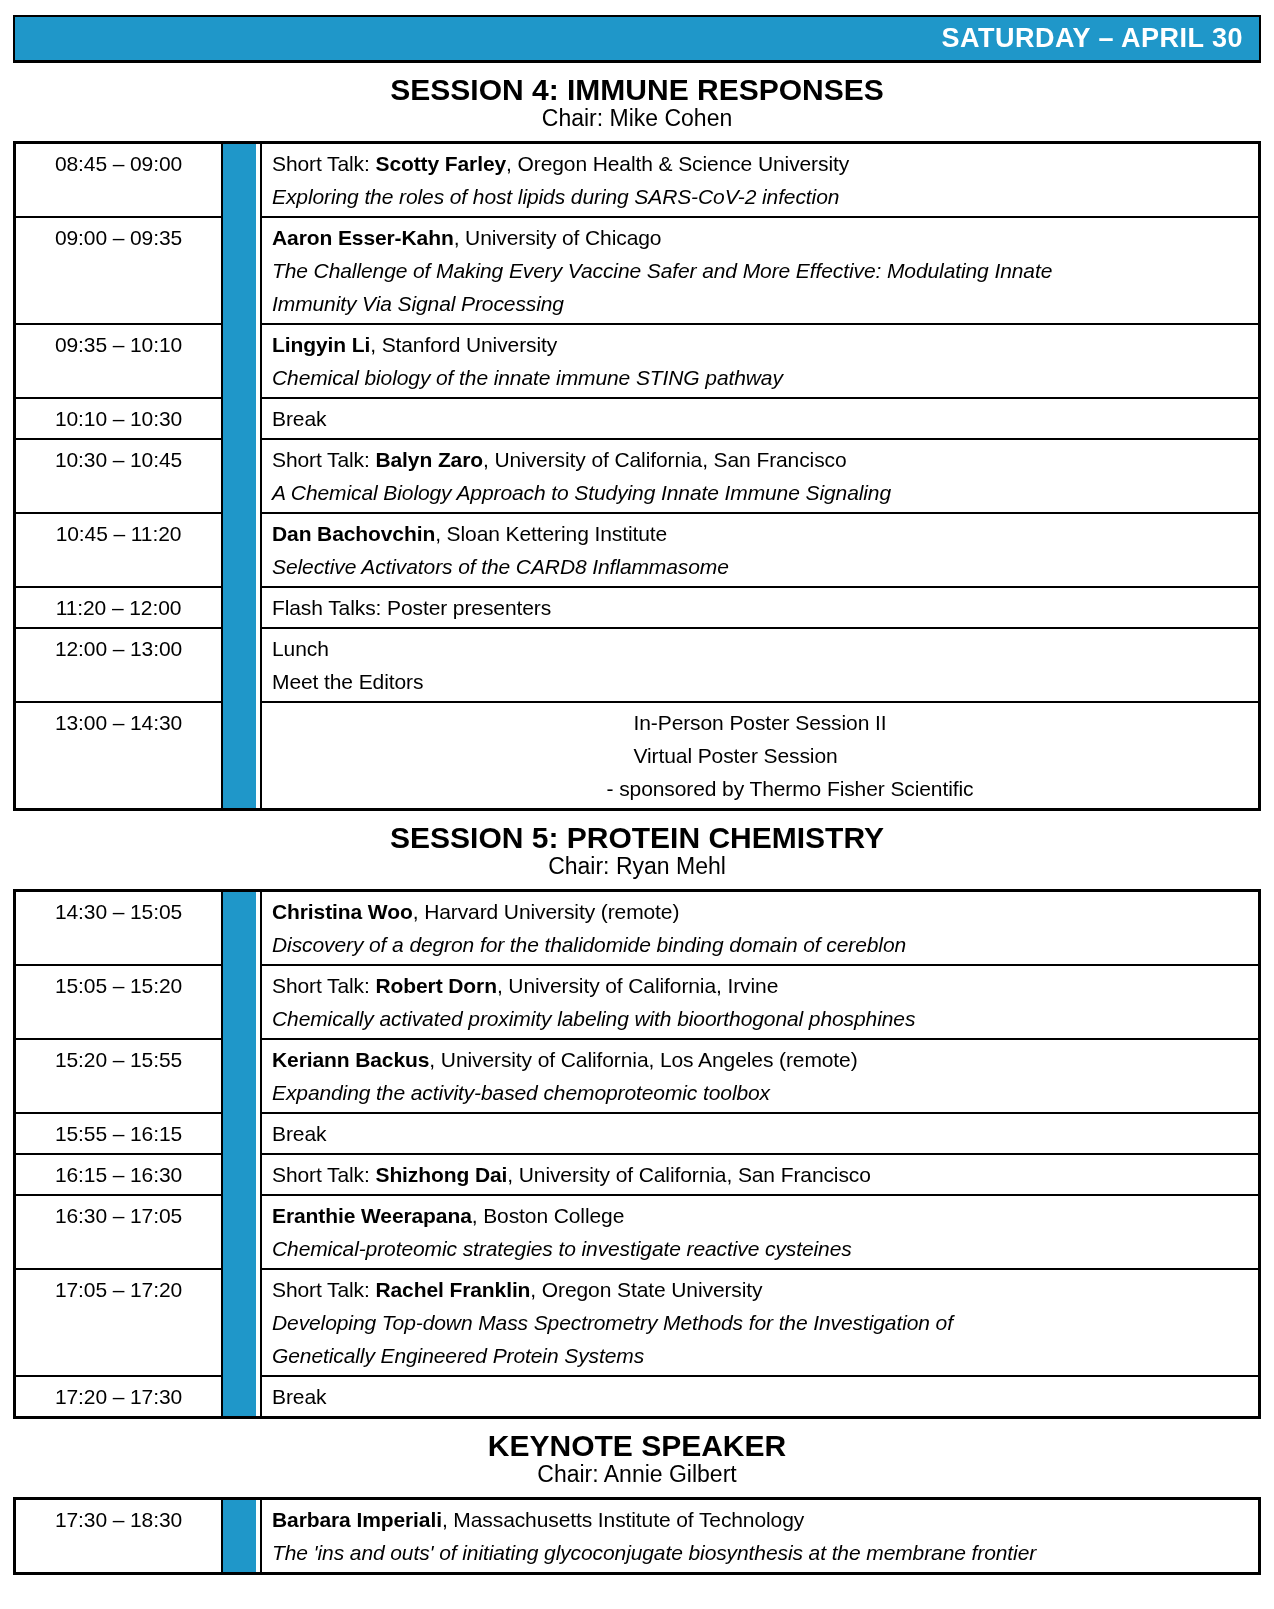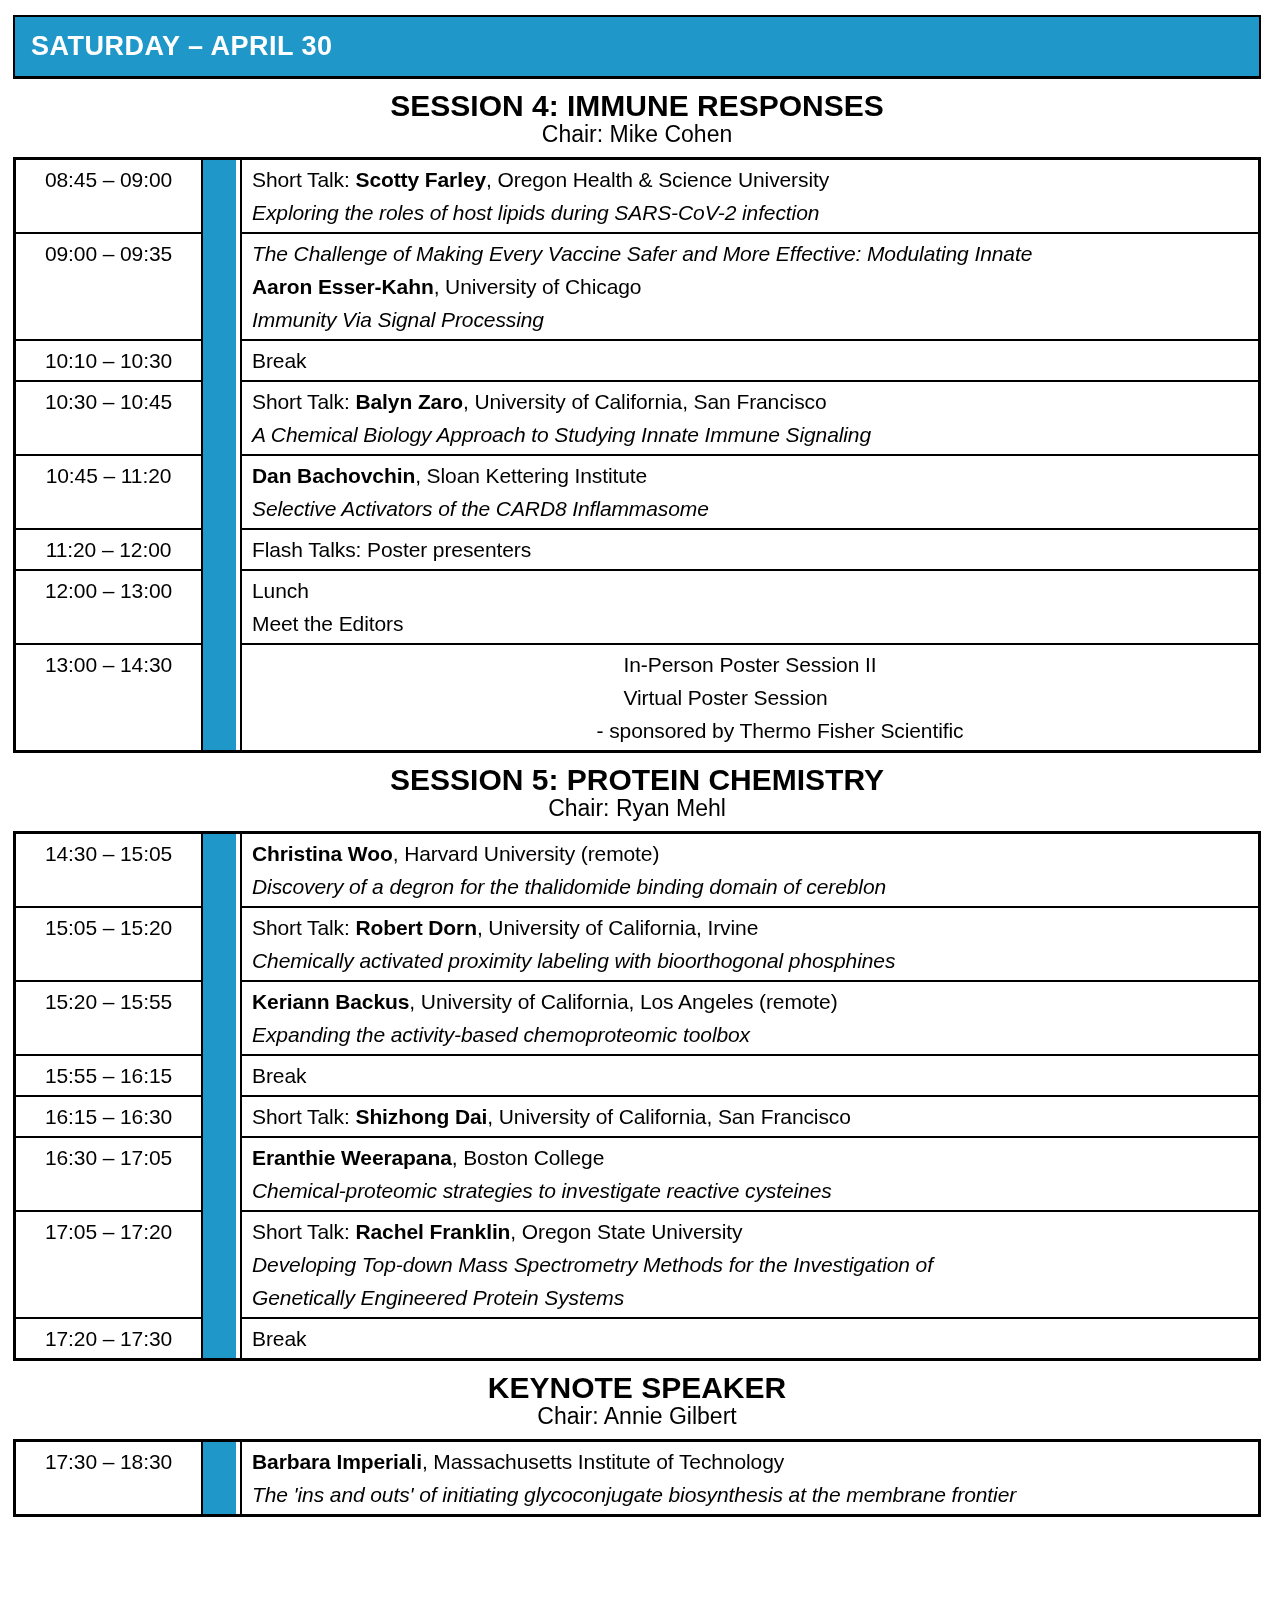--- a/index.html
+++ b/index.html
@@ -10,43 +10,44 @@
     font-family:"Liberation Sans", sans-serif;
     color:var(--ink);
   }
   .page { padding:15px 13px 10px 13px; }
 
   
   .day-bar {
     background:var(--accent);
     border:2px solid #000;
     border-bottom:3px solid #000;
-    height:64px;
+    height:48px;
     display:flex;
     align-items:center;
     padding:0 16px;
+    justify-content:flex-end;
   }
   .day-title {
     color:#fff;
     font-weight:bold;
     font-size:27px;
     letter-spacing:.5px;
   }
 
   
   .session-head { text-align:center; margin:12px 0 8px 0; }
   .session-title { font-size:30px; line-height:29px;font-weight:bold; }
   .session-chair { font-size:23px; line-height:29px; }
 
   
   .sched-table { border:3px solid #000; }
   .row { display:flex; align-items:stretch; }
   .cell { padding:3px 10px; font-size:21px; line-height:33px; letter-spacing:-.1px; }
   .time {
-    width:187px; flex:none;
+    width:207px; flex:none;
     text-align:center;
     border-right:2px solid #000;
   }
   .blue {
     width:33px; flex:none;
     background:var(--accent);
     margin-right:4px;
   }
   .content { flex:1; border-left:2px solid #000; min-width:0; }
   .row + .row .time, .row + .row .content { border-top:2px solid #000; }
@@ -80,23 +81,33 @@
             <div class="line"><span class="seg plain">Short Talk: </span><span class="seg bold">Scotty Farley</span><span class="seg plain">, Oregon Health &amp; Science University</span></div>
             <div class="line"><span class="seg italic">Exploring the roles of host lipids during SARS-CoV-2 infection</span></div>
           </div>
         </div>
   </div>
       <div class="row">
     <div class="cell time">09:00 – 09:35</div>
     <div class="blue"></div>
     <div class="cell content">
           <div class="lines">
+            <div class="line"><span class="seg bold">Aaron Esser-Kahn</span><span class="seg plain">, University of Chicago</span></div>
             <div class="line"><span class="seg italic">The Challenge of Making Every Vaccine Safer and More Effective: Modulating Innate</span></div>
-            <div class="line"><span class="seg bold">Aaron Esser-Kahn</span><span class="seg plain">, University of Chicago</span></div>
             <div class="line"><span class="seg italic">Immunity Via Signal Processing</span></div>
+          </div>
+        </div>
+  </div>
+      <div class="row">
+    <div class="cell time">09:35 – 10:10</div>
+    <div class="blue"></div>
+    <div class="cell content">
+          <div class="lines">
+            <div class="line"><span class="seg bold">Lingyin Li</span><span class="seg plain">, Stanford University</span></div>
+            <div class="line"><span class="seg italic">Chemical biology of the innate immune STING pathway</span></div>
           </div>
         </div>
   </div>
       <div class="row">
     <div class="cell time">10:10 – 10:30</div>
     <div class="blue"></div>
     <div class="cell content">
           <div class="lines">
             <div class="line"><span class="seg plain">Break</span></div>
           </div>

